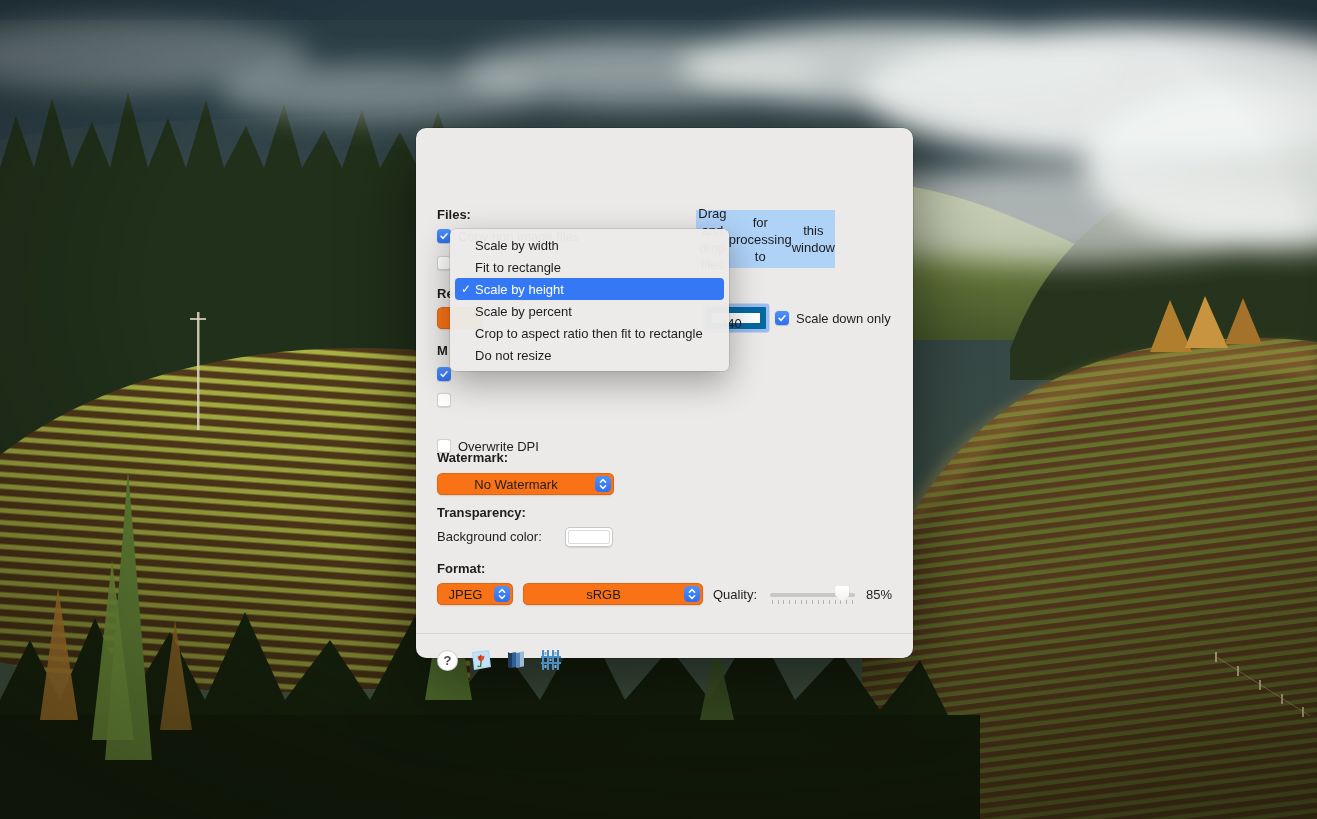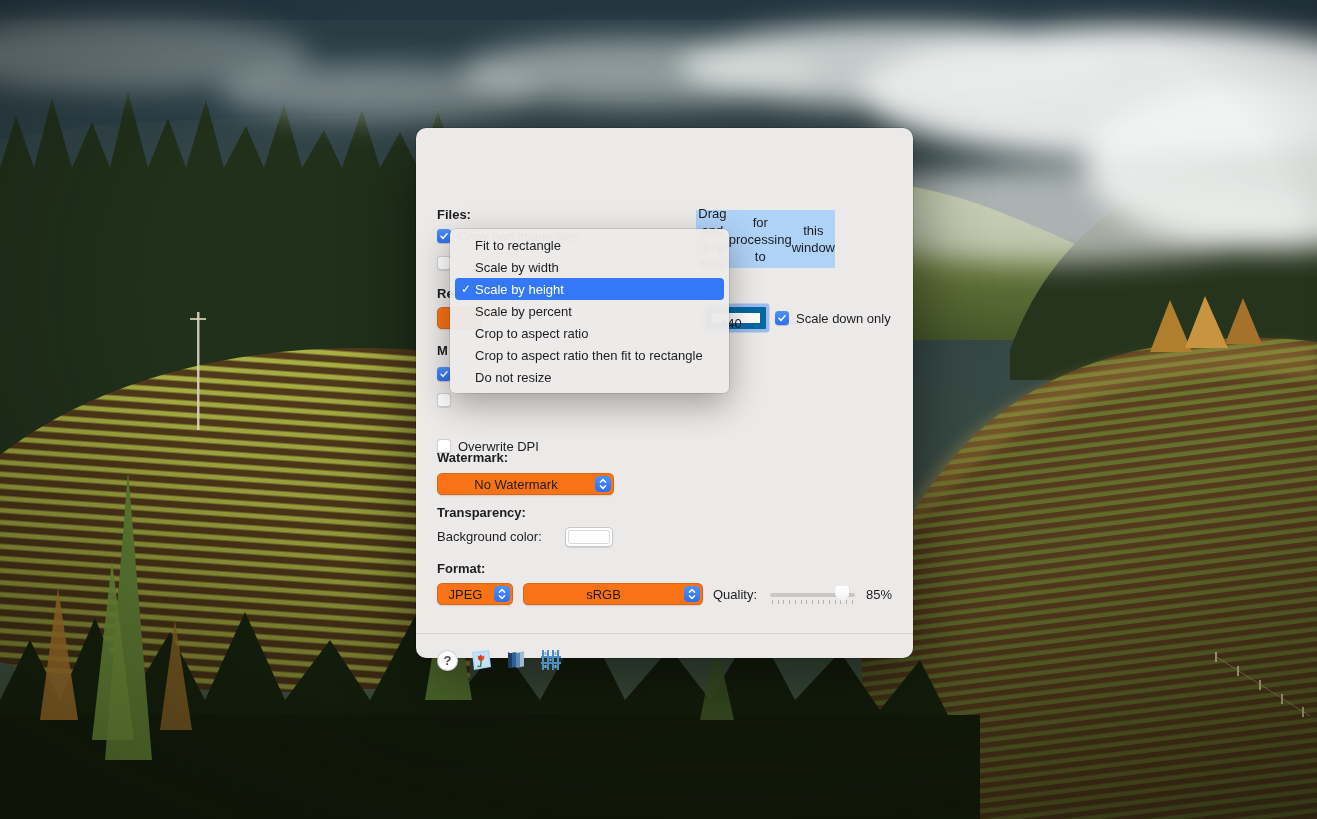--- a/index.html
+++ b/index.html
@@ -324,40 +324,36 @@
             <rect x="5.5" y="17" width="2" height="3"></rect>
           <rect x="15.5" y="17" width="2" height="3"></rect>
         </g>
       </svg>
     </div>
   </div>
 
   <div class="menu">
       <div class="menu-item">
         <span class="mi-check"></span>
+        <span class="mi-label">Scale by width</span>
+      </div>
+      <div class="menu-item">
+        <span class="mi-check"></span>
         <span class="mi-label">Fit to rectangle</span>
-      </div>
-      <div class="menu-item">
-        <span class="mi-check"></span>
-        <span class="mi-label">Scale by width</span>
       </div>
       <div class="menu-item selected">
         <span class="mi-check">✓</span>
         <span class="mi-label">Scale by height</span>
       </div>
       <div class="menu-item">
         <span class="mi-check"></span>
         <span class="mi-label">Scale by percent</span>
       </div>
       <div class="menu-item">
         <span class="mi-check"></span>
-        <span class="mi-label">Crop to aspect ratio</span>
-      </div>
-      <div class="menu-item">
-        <span class="mi-check"></span>
         <span class="mi-label">Crop to aspect ratio then fit to rectangle</span>
       </div>
       <div class="menu-item">
         <span class="mi-check"></span>
         <span class="mi-label">Do not resize</span>
       </div>
     </div>
 
 </div>
 

